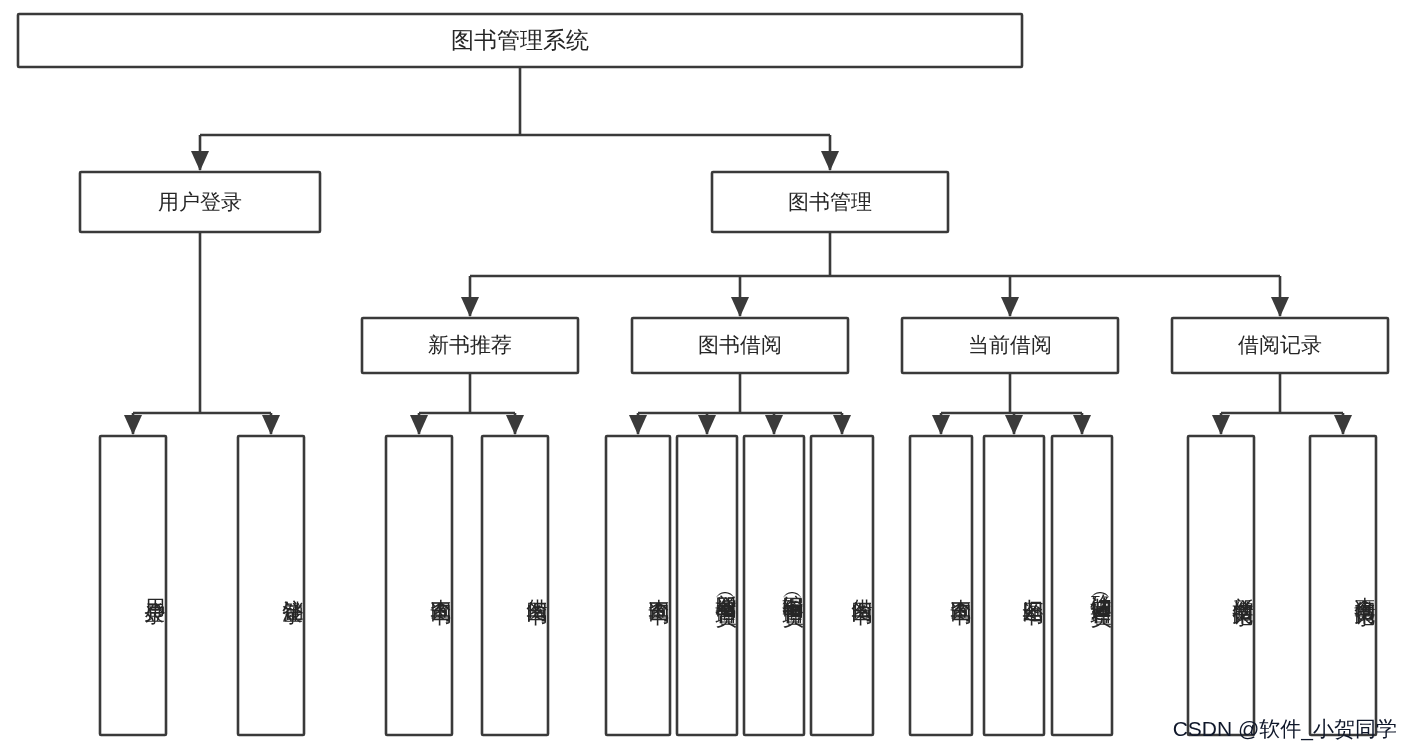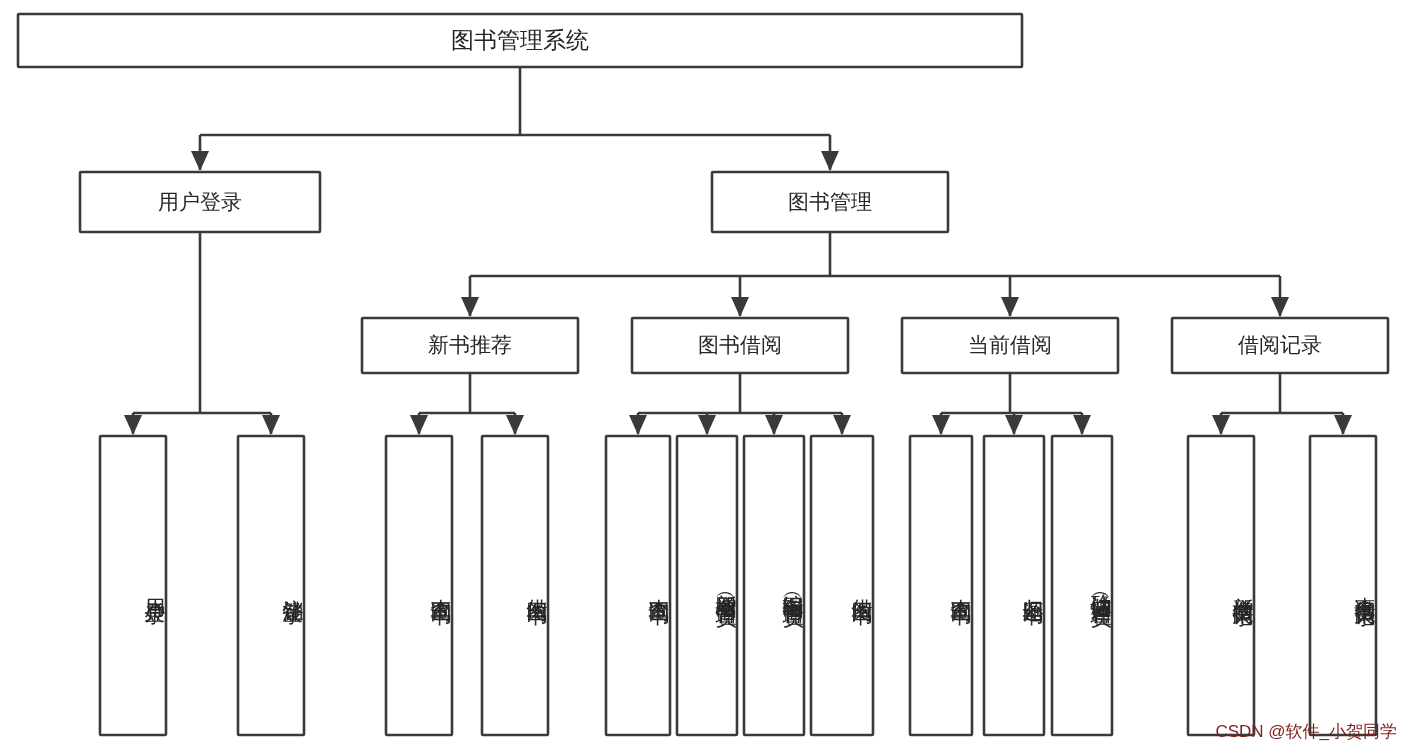--- a/index.html
+++ b/index.html
@@ -24,21 +24,21 @@
     writing-mode:vertical-rl;
     text-orientation:upright;
     display:flex;align-items:flex-start;justify-content:center;
     letter-spacing:2px;
     line-height:1;
     pointer-events:none;
   }
   .watermark{
     position:absolute;right:8px;bottom:4px;
     font-family:"Liberation Sans","DejaVu Sans",sans-serif;
-    font-size:17px;color:#7f1d1d;white-space:nowrap;
+    font-size:21px;color:#0f172a;white-space:nowrap;
   }
 </style>
 </head>
 <body>
 
 <div id="stage">
 
   <svg id="tree" viewBox="0 0 1405 747">
     <g id="connectors">
         <path d="M 520 67 L 520 135" class="conn"></path>

